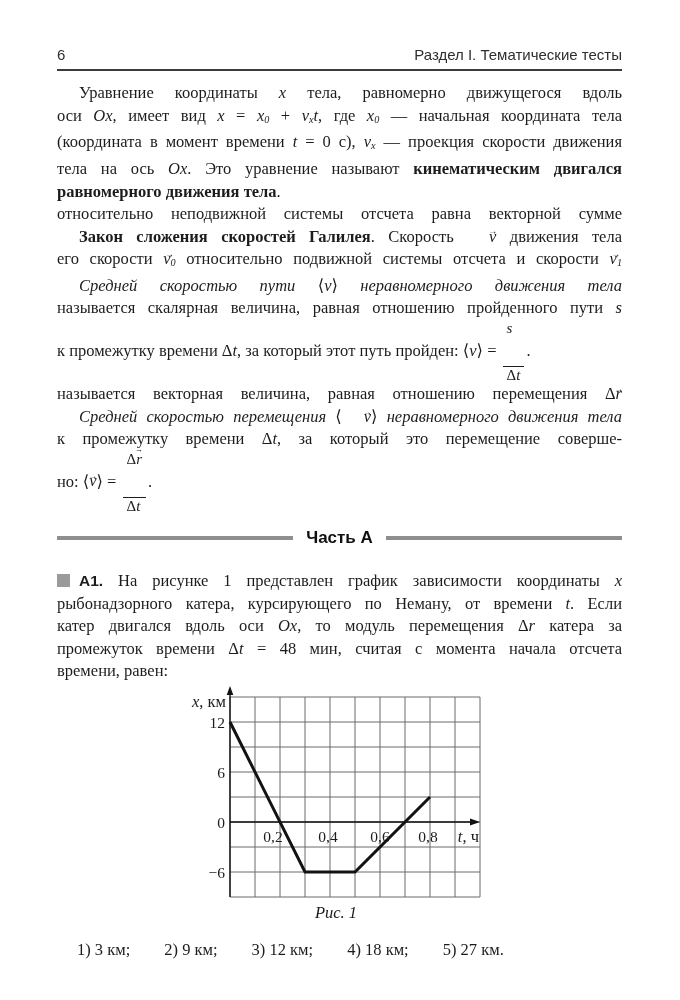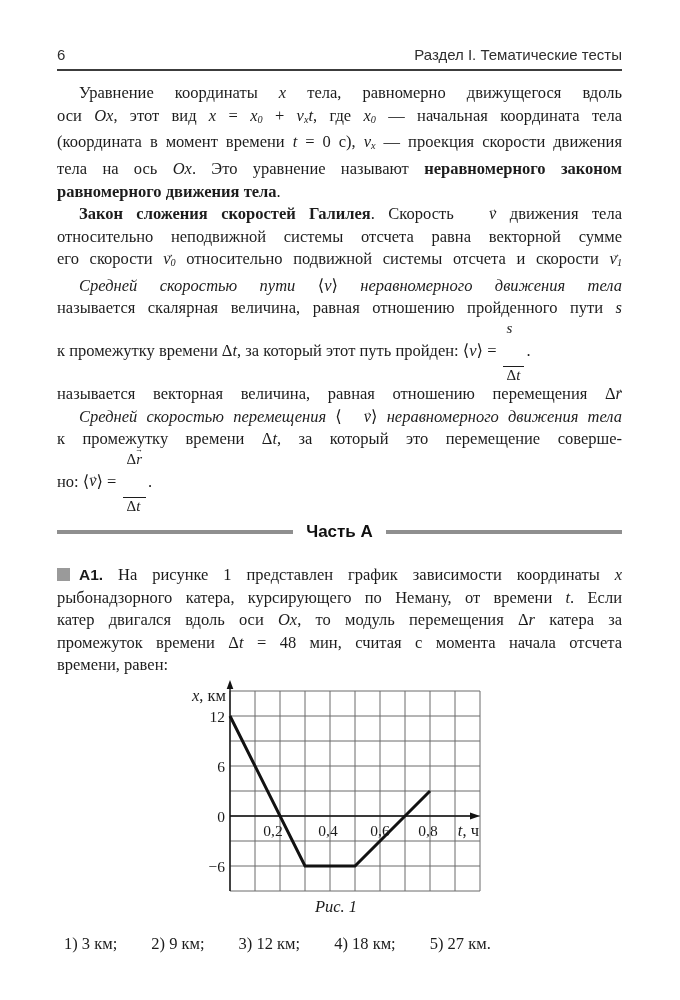--- a/index.html
+++ b/index.html
@@ -23,57 +23,57 @@
   .sans{font-family:Liberation Sans, sans-serif;font-size:15.5px;}
   .sub{font-size:0.62em;vertical-align:-0.22em;}
   .vec{position:relative;display:inline-block;}
   .vec::after{content:"\2192";position:absolute;left:50%;transform:translateX(-50%);
     top:-0.60em;font-size:0.52em;font-style:normal;}
   .frac{display:inline-block;vertical-align:middle;text-align:center;
     font-size:15px;line-height:1.12;margin:0 2px;}
   .frac .fn{display:block;padding:0 4px;}
   .frac .fd{display:block;border-top:1.2px solid #1c1c1c;padding:0 4px;margin-top:29px;}
   
-  .band{display:flex;align-items:center;gap:13px;margin:8px 0 22px;}
+  .band{display:flex;align-items:center;gap:13px;margin:14px 0 22px;}
   .band .bar{flex:1;height:4px;background:#8f8f8f;}
   .band .lbl{font-family:"Liberation Sans","DejaVu Sans",sans-serif;font-weight:bold;
     font-size:17px;color:#101010;}
   
   .sq{display:inline-block;width:13px;height:13px;background:#9a9a9a;margin-right:9px;
     vertical-align:-1px;}
   
   .figure svg{display:block;margin-left:93px;}
   .figure text{font-family:"Liberation Serif","DejaVu Serif",serif;fill:#1c1c1c;}
   .tickl{font-size:15.5px;}
   .axl{font-size:16.5px;font-style:italic;}
   .axu{font-style:normal;}
   .cap{font-size:16.5px;font-style:italic;}
   
-  .options{display:flex;gap:34px;margin:10px 0 0 7px;line-height:22px;}
+  .options{display:flex;gap:34px;margin:10px 0 0 20px;line-height:22px;}
 </style>
 </head>
 <body>
 
 <div class="page">
 
   <div class="hdr">
     <span>6</span>
     <span>Раздел I. Тематические тесты</span>
   </div>
 
   <div class="content">
 
     <div id="intro">
         <div class="line indent"><span>Уравнение координаты </span><span class="it">x</span><span> тела, равномерно движущегося вдоль</span></div>
-        <div class="line"><span>оси </span><span class="it">Ox</span><span>, этот вид </span><span class="it">x</span><span> = </span><span class="it">x<span class="sub">0</span></span><span> + </span><span class="it">v<span class="sub it">x</span></span><span class="it">t</span><span>, где </span><span class="it">x<span class="sub">0</span></span><span> — начальная координата тела</span></div>
+        <div class="line"><span>оси </span><span class="it">Ox</span><span>, имеет вид </span><span class="it">x</span><span> = </span><span class="it">x<span class="sub">0</span></span><span> + </span><span class="it">v<span class="sub it">x</span></span><span class="it">t</span><span>, где </span><span class="it">x<span class="sub">0</span></span><span> — начальная координата тела</span></div>
         <div class="line"><span>(координата в момент времени </span><span class="it">t</span><span> = 0 с), </span><span class="it">v<span class="sub it">x</span></span><span> — проекция скорости движения</span></div>
-        <div class="line"><span>тела на ось </span><span class="it">Ox</span><span>. Это уравнение называют </span><span class="bd">неравномерного законом</span></div>
+        <div class="line"><span>тела на ось </span><span class="it">Ox</span><span>. Это уравнение называют </span><span class="bd">кинематическим двигался</span></div>
         <div class="line last"><span class="bd">равномерного движения тела</span><span>.</span></div>
+        <div class="line"><span>относительно неподвижной системы отсчета равна векторной сумме</span></div>
         <div class="line indent"><span class="bd">Закон сложения скоростей Галилея</span><span>. Скорость </span><span class="it vec">v</span><span> движения тела</span></div>
-        <div class="line"><span>относительно неподвижной системы отсчета равна векторной сумме</span></div>
         <div class="line"><span>его скорости </span><span class="it vec">v<span class="sub">0</span></span><span> относительно подвижной системы отсчета и скорости </span><span class="it vec">v<span class="sub">1</span></span></div>
         <div class="line indent"><span class="it">Средней скоростью пути </span><span>⟨</span><span class="it">v</span><span>⟩</span><span class="it"> неравномерного движения тела</span></div>
         <div class="line"><span>называется скалярная величина, равная отношению пройденного пути </span><span class="it">s</span></div>
         <div class="line last"><span>к промежутку времени Δ</span><span class="it">t</span><span>, за который этот путь пройден: </span><span>⟨</span><span class="it">v</span><span>⟩ = </span><span class="frac"><span class="fn"><span class="it">s</span></span><span class="fd"><span>Δ</span><span class="it">t</span></span></span><span>.</span></div>
         <div class="line"><span>называется векторная величина, равная отношению перемещения Δ</span><span class="it vec">r</span></div>
         <div class="line indent"><span class="it">Средней скоростью перемещения </span><span>⟨</span><span class="it vec">v</span><span>⟩</span><span class="it"> неравномерного движения тела</span></div>
         <div class="line"><span>к промежутку времени Δ</span><span class="it">t</span><span>, за который это перемещение соверше-</span></div>
         <div class="line last"><span>но: </span><span>⟨</span><span class="it vec">v</span><span>⟩ = </span><span class="frac"><span class="fn"><span>Δ</span><span class="it vec">r</span></span><span class="fd"><span>Δ</span><span class="it">t</span></span></span><span>.</span></div>
       </div>
 

